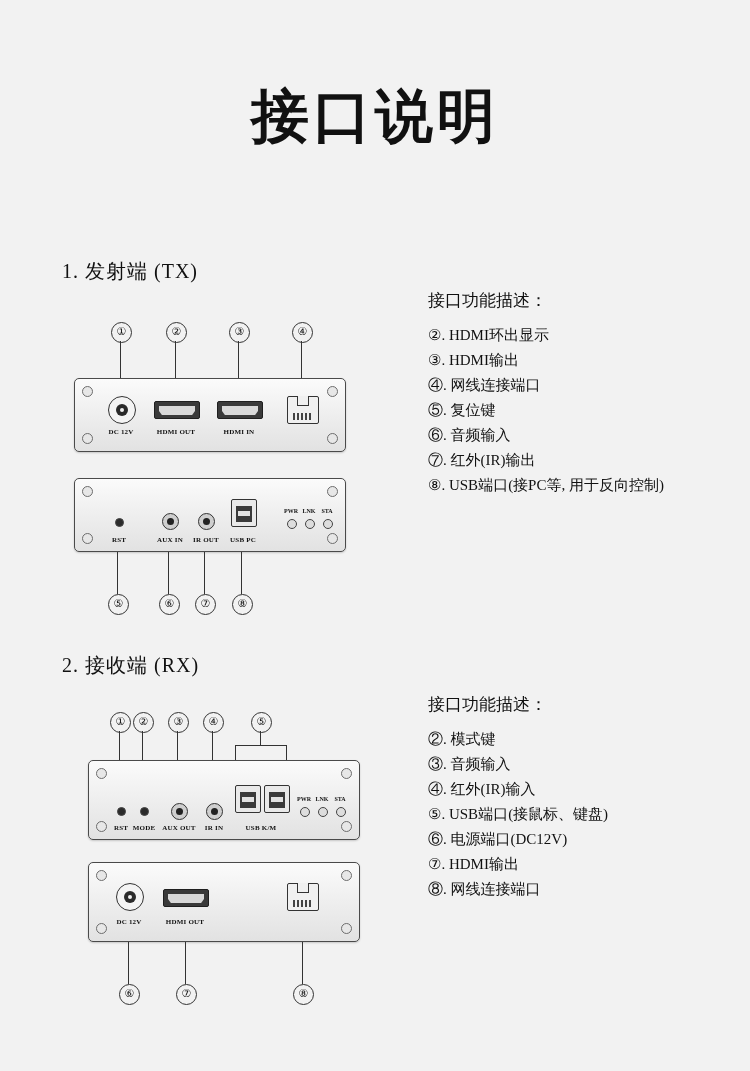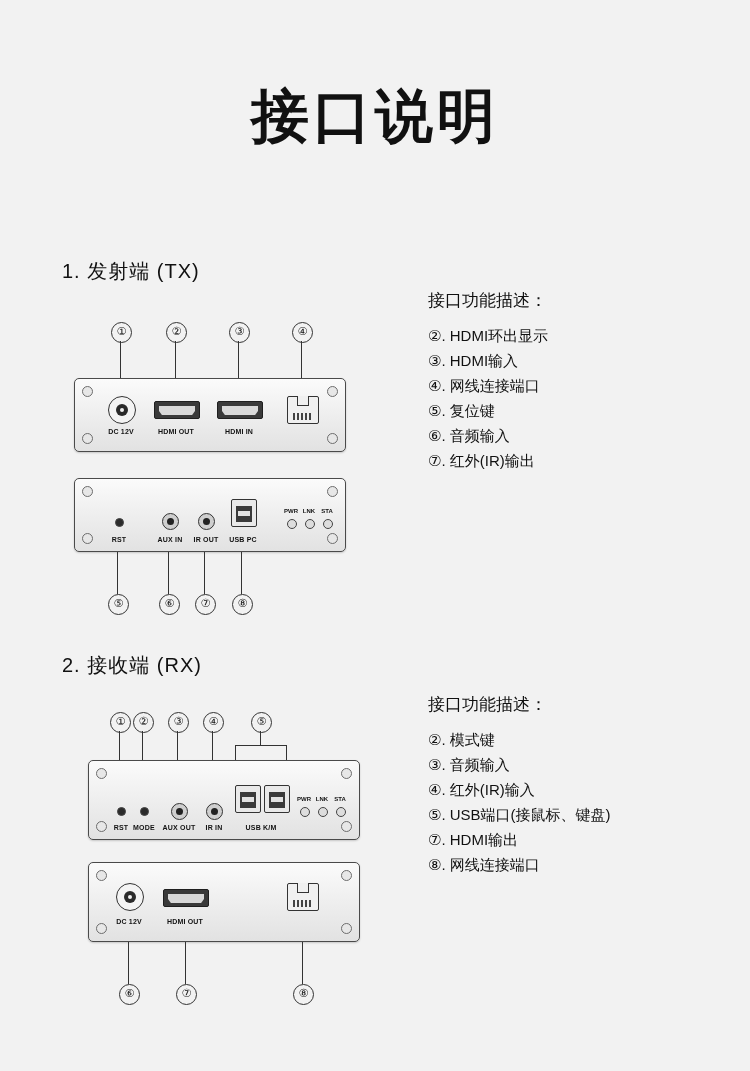--- a/index.html
+++ b/index.html
@@ -4,21 +4,21 @@
 <style>
   html,body{margin:0;padding:0;}
   body{
     width:750px;height:1071px;
     background:#f2f2f2;
     font-family:"Liberation Sans","DejaVu Sans",sans-serif;
     color:#1a1a1a;
     position:relative;
     overflow:hidden;
   }
-  .page{position:relative;width:750px;height:1071px;}
+  .page{position:relative;width:750px;height:1071px;font-family:Liberation Serif, serif;}
 
   .title{
     position:absolute;top:78px;left:0;width:750px;
     text-align:center;
     font-size:58px;font-weight:bold;letter-spacing:4px;
     color:#111;
   }
 
   .section-heading{
     position:absolute;
@@ -150,25 +150,26 @@
 
 <div class="page">
 
   <div class="title">接口说明</div>
 
   <div class="section-heading" id="tx-heading">1. 发射端 (TX)</div>
 
   <div class="desc-block" id="tx-desc">
     <div class="desc-title">接口功能描述：</div>
     <div class="desc-item">②. HDMI环出显示</div>
-    <div class="desc-item">③. HDMI输入</div>
+    <div class="desc-item">③. HDMI输出</div>
     <div class="desc-item">④. 网线连接端口</div>
     <div class="desc-item">⑤. 复位键</div>
     <div class="desc-item">⑥. 音频输入</div>
     <div class="desc-item">⑦. 红外(IR)输出</div>
+    <div class="desc-item">⑧. USB端口(接PC等, 用于反向控制)</div>
   </div>
 
   <div class="callout" style="left:111px;top:322px;">①</div>
   <div class="leader v" style="left:120px;top:341px;height:40px;"></div>
   <div class="callout" style="left:166px;top:322px;">②</div>
   <div class="leader v" style="left:175px;top:341px;height:62px;"></div>
   <div class="callout" style="left:229px;top:322px;">③</div>
   <div class="leader v" style="left:238px;top:341px;height:62px;"></div>
   <div class="callout" style="left:292px;top:322px;">④</div>
   <div class="leader v" style="left:301px;top:341px;height:57px;"></div>
@@ -229,20 +230,21 @@
   <div class="callout" style="left:232px;top:594px;">⑧</div>
 
   <div class="section-heading" id="rx-heading">2. 接收端 (RX)</div>
 
   <div class="desc-block" id="rx-desc">
     <div class="desc-title">接口功能描述：</div>
     <div class="desc-item">②. 模式键</div>
     <div class="desc-item">③. 音频输入</div>
     <div class="desc-item">④. 红外(IR)输入</div>
     <div class="desc-item">⑤. USB端口(接鼠标、键盘)</div>
+    <div class="desc-item">⑥. 电源端口(DC12V)</div>
     <div class="desc-item">⑦. HDMI输出</div>
     <div class="desc-item">⑧. 网线连接端口</div>
   </div>
 
   <div class="callout" style="left:110px;top:712px;">①</div>
   <div class="leader v" style="left:119px;top:731px;height:66px;"></div>
   <div class="callout" style="left:133px;top:712px;">②</div>
   <div class="leader v" style="left:142px;top:731px;height:66px;"></div>
   <div class="callout" style="left:168px;top:712px;">③</div>
   <div class="leader v" style="left:177px;top:731px;height:62px;"></div>

